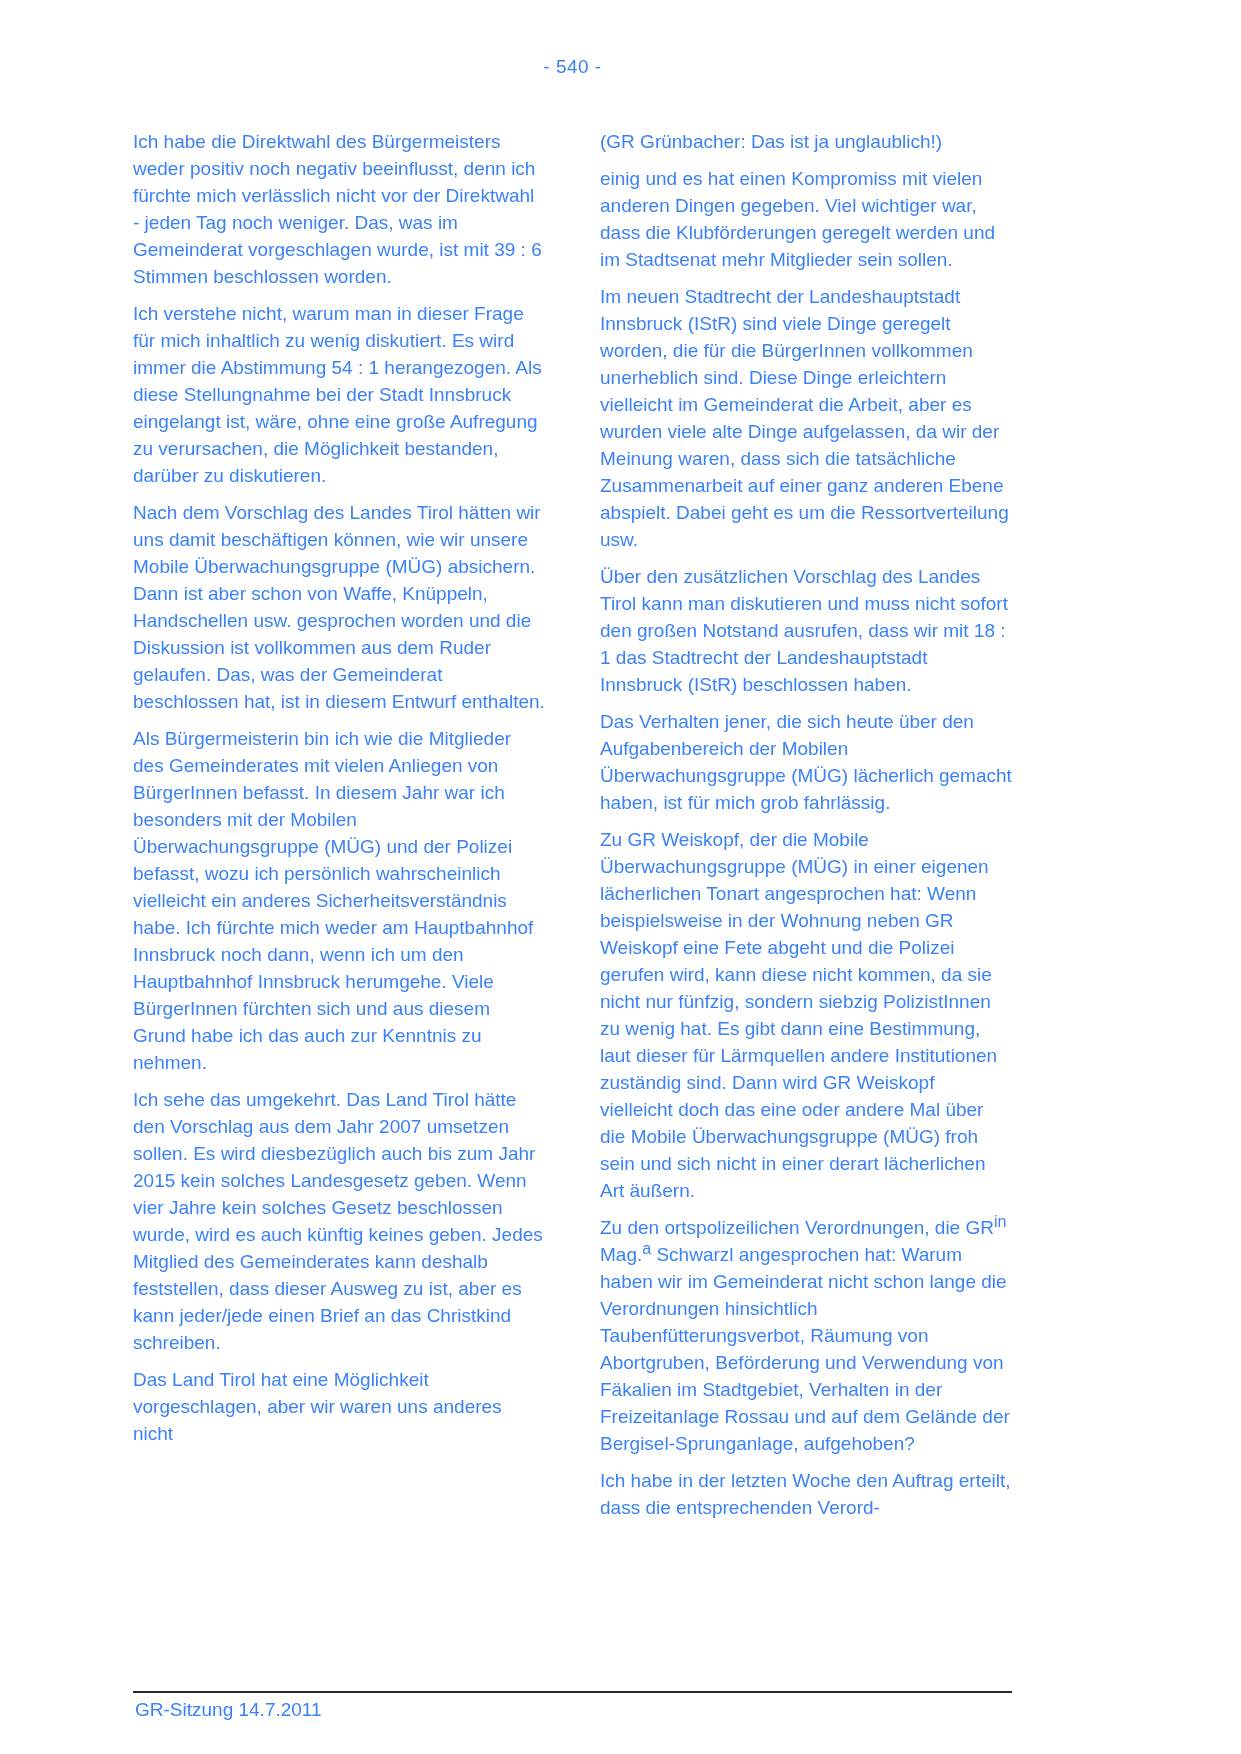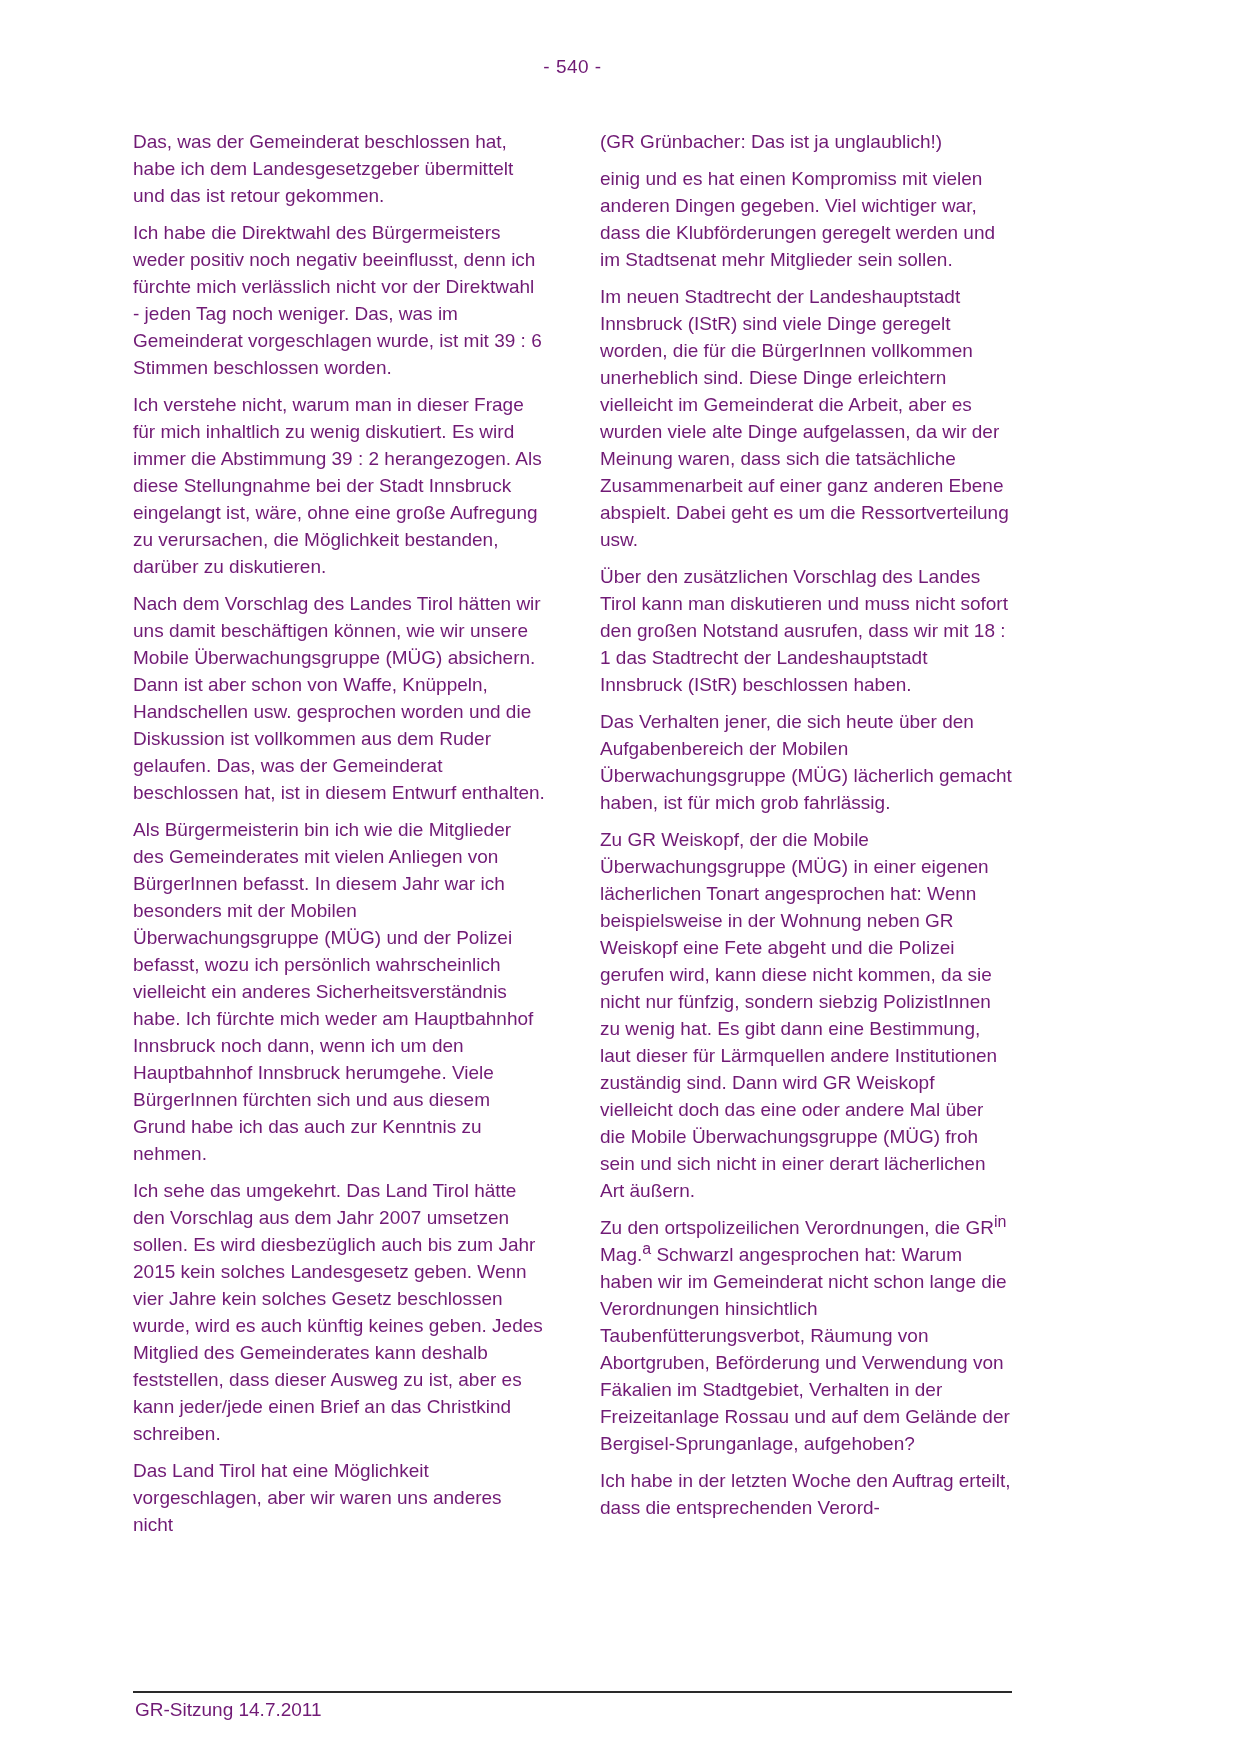--- a/index.html
+++ b/index.html
@@ -6,21 +6,21 @@
     margin: 0;
     padding: 0;
     background: #e8e8e8;
   }
   .page {
     position: relative;
     width: 1241px;
     height: 1754px;
     background: #ffffff;
     overflow: hidden;
-    color: #701a75;
+    color: #3b82f6;
     font-family: "Liberation Sans", "DejaVu Sans", sans-serif;
   }
   .page-number {
     position: absolute;
     top: 56px;
     left: 133px;
     width: 879px;
     text-align: center;
     font-size: 19px;
     letter-spacing: 0.5px;
@@ -64,23 +64,22 @@
   }
 </style>
 </head>
 <body>
 
 <div class="page">
   <div class="page-number">- 540 -</div>
 
   <div class="content">
     <div class="column" id="col-left">
-        <p><span>Das, was der Gemeinderat beschlossen hat, habe ich dem Landesgesetzgeber übermittelt und das ist retour gekommen.</span></p>
         <p><span>Ich habe die Direktwahl des Bürgermeisters weder positiv noch negativ beeinflusst, denn ich fürchte mich verlässlich nicht vor der Direktwahl - jeden Tag noch weniger. Das, was im Gemeinderat vorgeschlagen wurde, ist mit 39 : 6 Stimmen beschlossen worden.</span></p>
-        <p><span>Ich verstehe nicht, warum man in dieser Frage für mich inhaltlich zu wenig diskutiert. Es wird immer die Abstimmung 39 : 2 herangezogen. Als diese Stellungnahme bei der Stadt Innsbruck eingelangt ist, wäre, ohne eine große Aufregung zu verursachen, die Möglichkeit bestanden, darüber zu diskutieren.</span></p>
+        <p><span>Ich verstehe nicht, warum man in dieser Frage für mich inhaltlich zu wenig diskutiert. Es wird immer die Abstimmung 54 : 1 herangezogen. Als diese Stellungnahme bei der Stadt Innsbruck eingelangt ist, wäre, ohne eine große Aufregung zu verursachen, die Möglichkeit bestanden, darüber zu diskutieren.</span></p>
         <p><span>Nach dem Vorschlag des Landes Tirol hätten wir uns damit beschäftigen können, wie wir unsere Mobile Überwachungsgruppe (MÜG) absichern. Dann ist aber schon von Waffe, Knüppeln, Handschellen usw. gesprochen worden und die Diskussion ist vollkommen aus dem Ruder gelaufen. Das, was der Gemeinderat beschlossen hat, ist in diesem Entwurf enthalten.</span></p>
         <p><span>Als Bürgermeisterin bin ich wie die Mitglieder des Gemeinderates mit vielen Anliegen von BürgerInnen befasst. In diesem Jahr war ich besonders mit der Mobilen Überwachungsgruppe (MÜG) und der Polizei befasst, wozu ich persönlich wahrscheinlich vielleicht ein anderes Sicherheitsverständnis habe. Ich fürchte mich weder am Hauptbahnhof Innsbruck noch dann, wenn ich um den Hauptbahnhof Innsbruck herumgehe. Viele BürgerInnen fürchten sich und aus diesem Grund habe ich das auch zur Kenntnis zu nehmen.</span></p>
         <p><span>Ich sehe das umgekehrt. Das Land Tirol hätte den Vorschlag aus dem Jahr 2007 umsetzen sollen. Es wird diesbezüglich auch bis zum Jahr 2015 kein solches Landesgesetz geben. Wenn vier Jahre kein solches Gesetz beschlossen wurde, wird es auch künftig keines geben. Jedes Mitglied des Gemeinderates kann deshalb feststellen, dass dieser Ausweg zu ist, aber es kann jeder/jede einen Brief an das Christkind schreiben.</span></p>
         <p><span>Das Land Tirol hat eine Möglichkeit vorgeschlagen, aber wir waren uns anderes nicht</span></p>
       </div>
     <div class="column" id="col-right">
         <p><span>(GR Grünbacher: Das ist ja unglaublich!)</span></p>
         <p><span>einig und es hat einen Kompromiss mit vielen anderen Dingen gegeben. Viel wichtiger war, dass die Klubförderungen geregelt werden und im Stadtsenat mehr Mitglieder sein sollen.</span></p>
         <p><span>Im neuen Stadtrecht der Landeshauptstadt Innsbruck (IStR) sind viele Dinge geregelt worden, die für die BürgerInnen vollkommen unerheblich sind. Diese Dinge erleichtern vielleicht im Gemeinderat die Arbeit, aber es wurden viele alte Dinge aufgelassen, da wir der Meinung waren, dass sich die tatsächliche Zusammenarbeit auf einer ganz anderen Ebene abspielt. Dabei geht es um die Ressortverteilung usw.</span></p>
         <p><span>Über den zusätzlichen Vorschlag des Landes Tirol kann man diskutieren und muss nicht sofort den großen Notstand ausrufen, dass wir mit 18 : 1 das Stadtrecht der Landeshauptstadt Innsbruck (IStR) beschlossen haben.</span></p>

